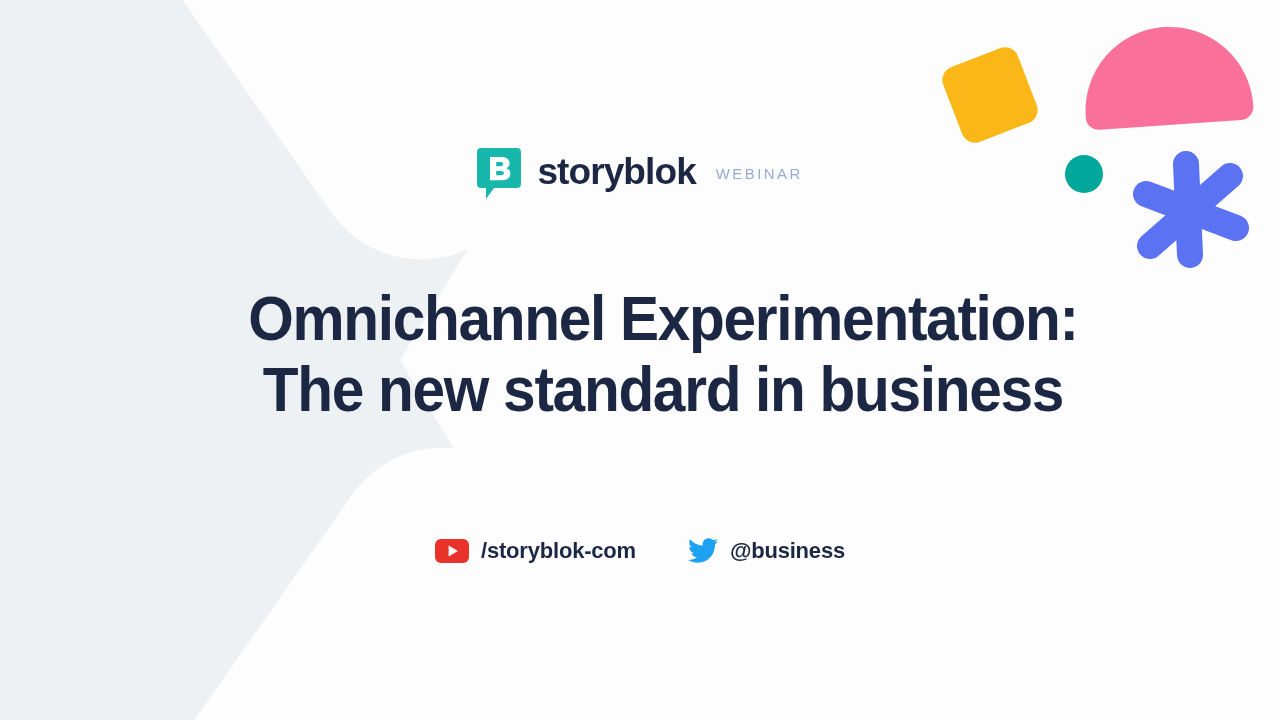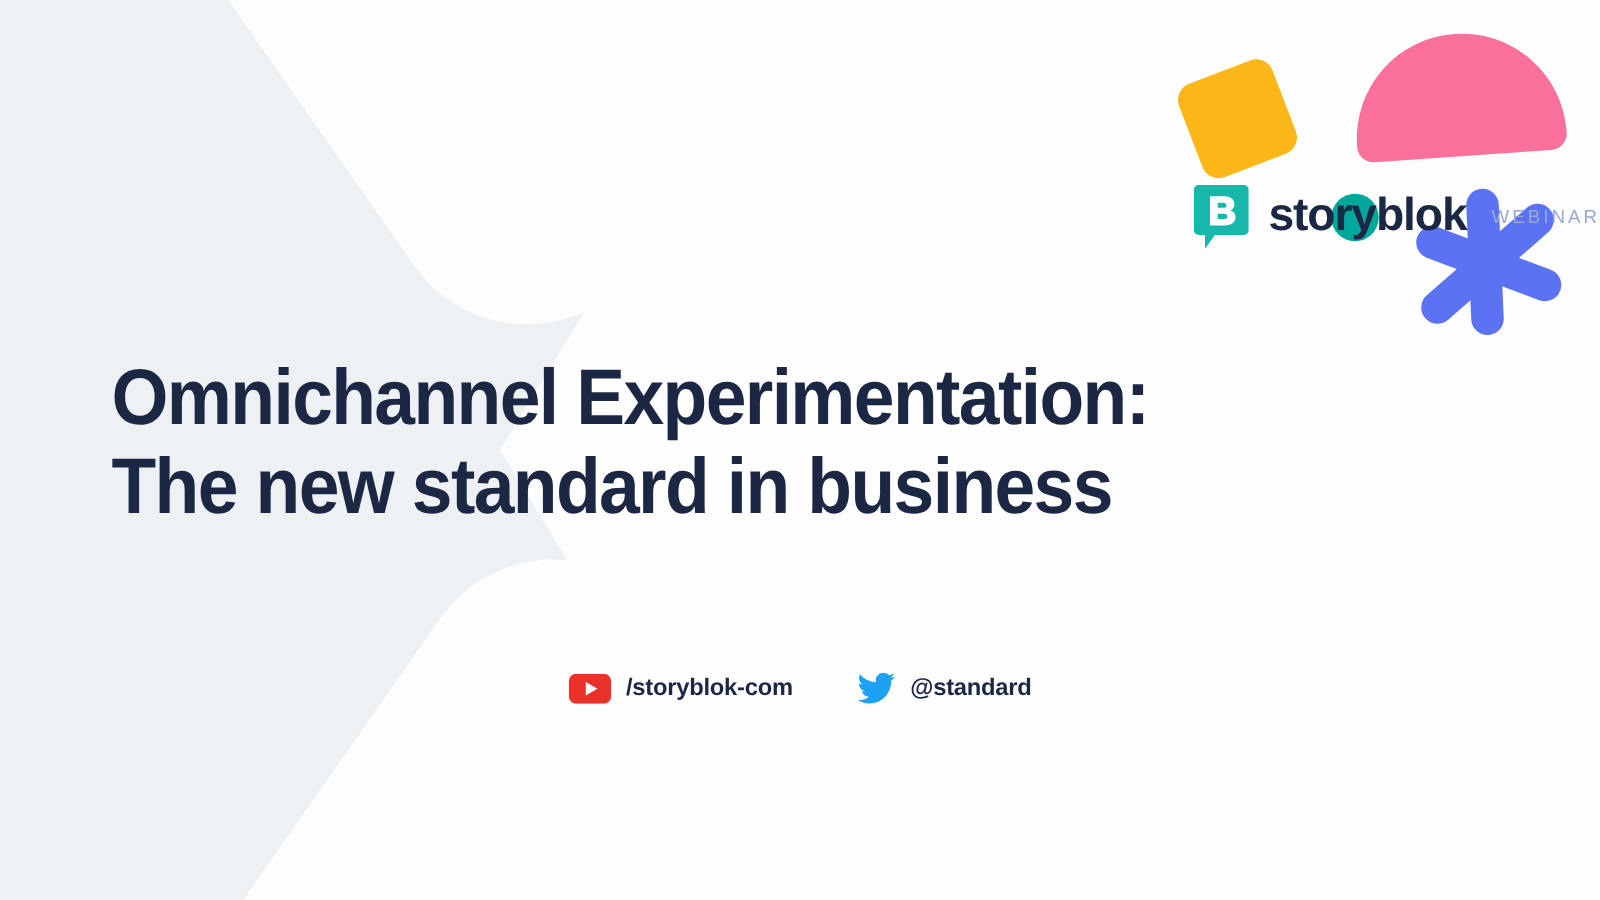--- a/index.html
+++ b/index.html
@@ -113,21 +113,21 @@
     height: 135px;
   }
 
   
   .logo-row {
     position: absolute;
     left: 0; right: 0;
     top: 148px;
     display: flex;
     align-items: center;
-    justify-content: flex-end;
+    justify-content: center;
     gap: 16px;
   }
 
   .logo-mark {
     position: relative;
     width: 44px;
     height: 44px;
   }
   .logo-mark svg { display: block; }
 
@@ -149,20 +149,21 @@
     position: relative;
     top: 3px;
     margin-left: 4px;
   }
 
   
   .title-block {
     position: absolute;
     left: 0; right: 0;
     top: 283px;
+    text-align: center;
     margin-left: 46px;
   }
 
   .title-line {
     display: block;
     font-size: 63px;
     font-weight: bold;
     color: #1b2743;
     line-height: 1.12;
     letter-spacing: -1.4px;
@@ -182,21 +183,21 @@
 
   .social-item {
     display: flex;
     align-items: center;
     gap: 12px;
   }
 
   .social-icon { display: flex; align-items: center; }
 
   .social-label {
-    font-size: 19px;
+    font-size: 22px;
     font-weight: bold;
     color: #1b2743;
     letter-spacing: -0.2px;
   }
 </style>
 </head>
 <body>
 
 <div id="slide">
 
@@ -261,17 +262,17 @@
       <span class="social-icon">
         <svg viewBox="0 0 30 26" width="30" height="26" aria-hidden="true">
           <path d="M30 3.1c-1.1.5-2.3.85-3.55 1 1.28-.77 2.26-1.98 2.72-3.42
                    -1.2.7-2.52 1.22-3.93 1.5A6.18 6.18 0 0 0 20.7.2c-3.4 0-6.16 2.76-6.16 6.16
                    0 .48.06.95.16 1.4C9.6 7.5 5.1 5.07 2.1 1.37a6.13 6.13 0 0 0-.84 3.1c0 2.14 1.1 4.03 2.75 5.13
                    a6.2 6.2 0 0 1-2.8-.76v.08c0 2.99 2.13 5.48 4.95 6.05a6.2 6.2 0 0 1-2.78.1
                    c.78 2.45 3.06 4.23 5.76 4.28A12.37 12.37 0 0 1 0 22.02a17.4 17.4 0 0 0 9.44 2.76
                    c11.33 0 17.53-9.4 17.53-17.54 0-.27 0-.53-.02-.8A12.5 12.5 0 0 0 30 3.1Z" fill="#1da1f2"></path>
         </svg>
       </span>
-      <span class="social-label">@standard</span>
+      <span class="social-label">@business</span>
     </a>
   </div>
 
 </div>
 
 </body></html>

